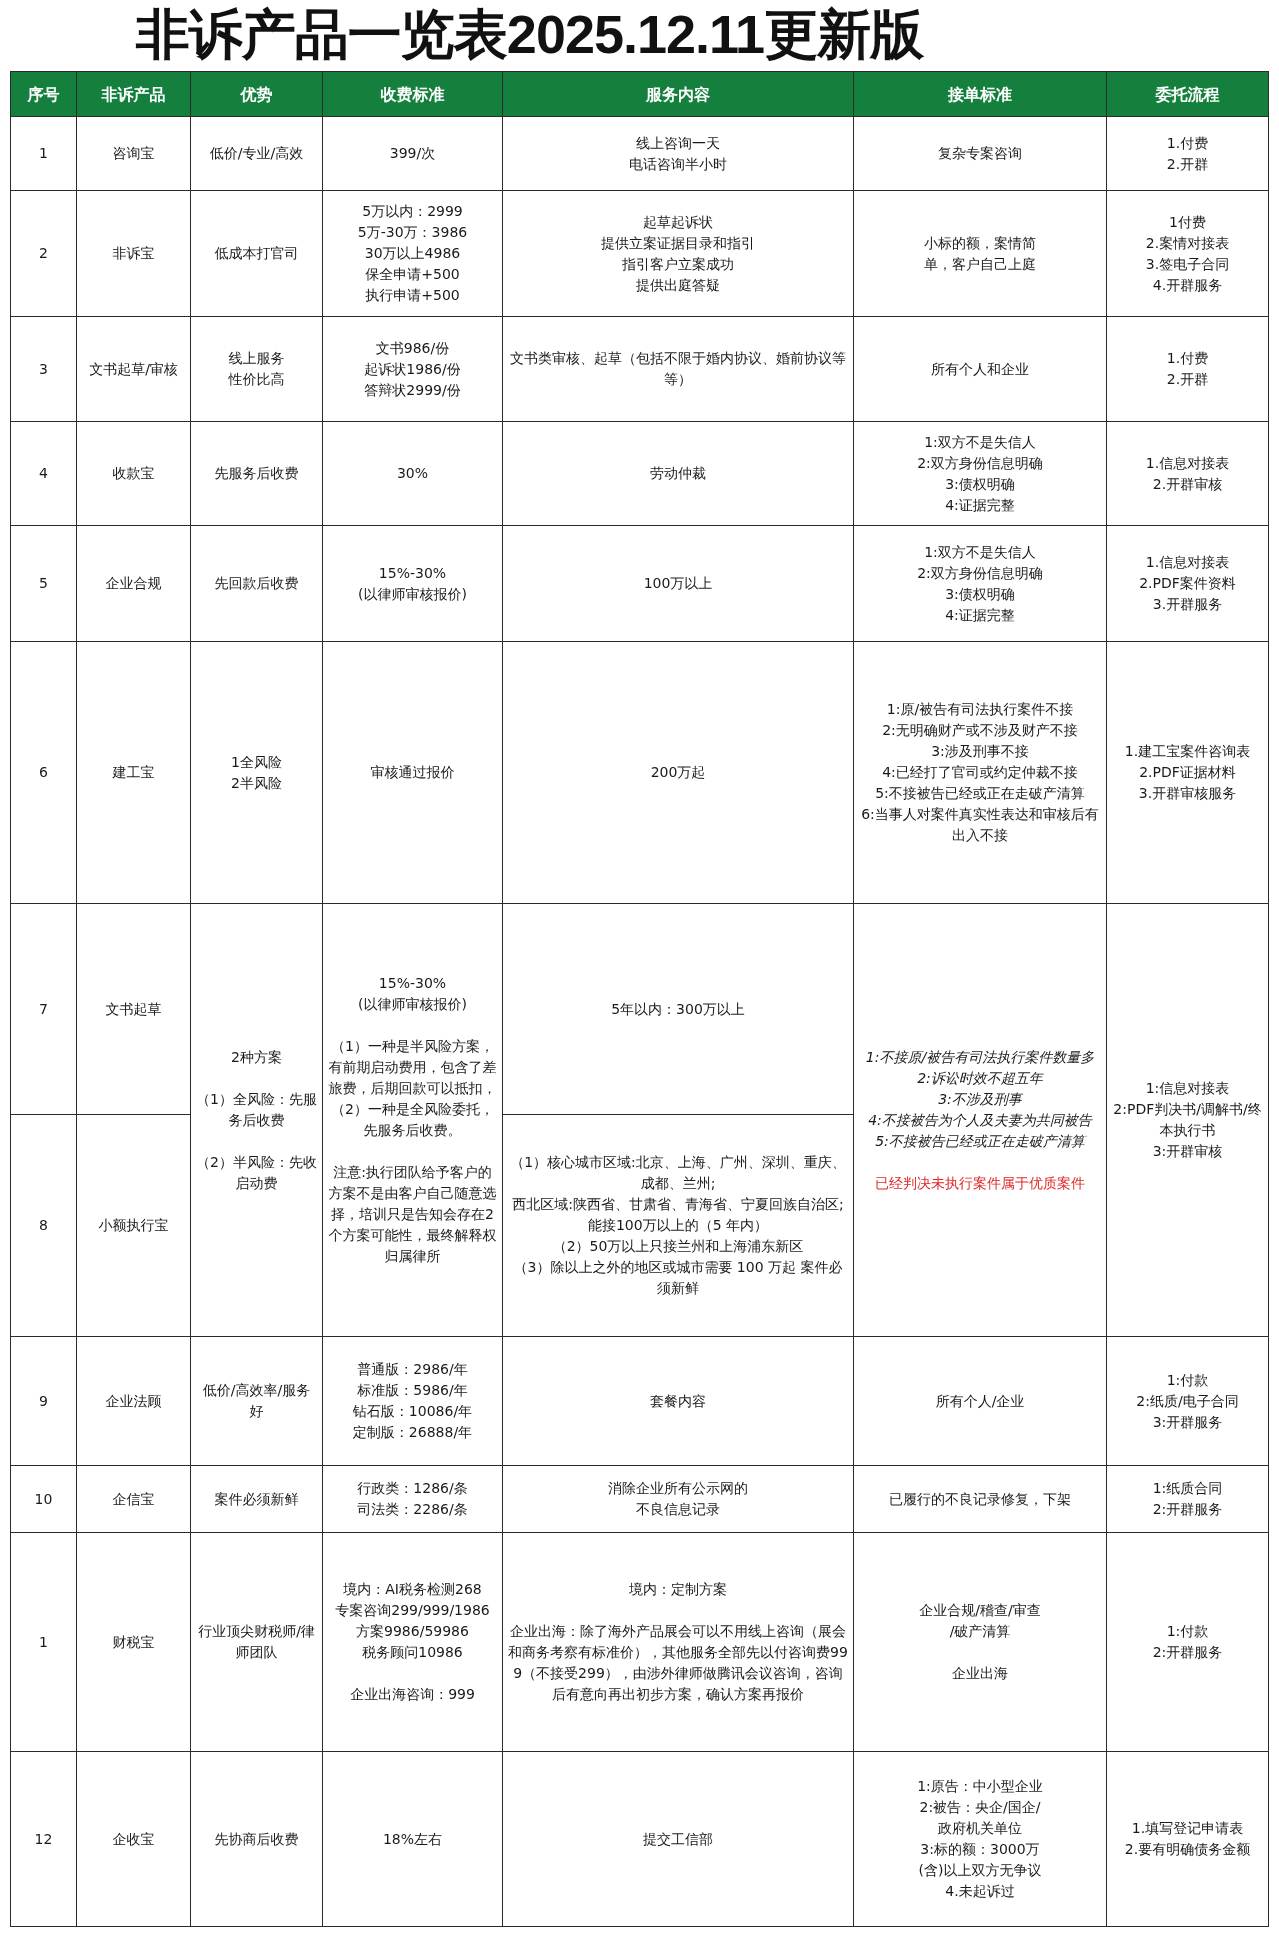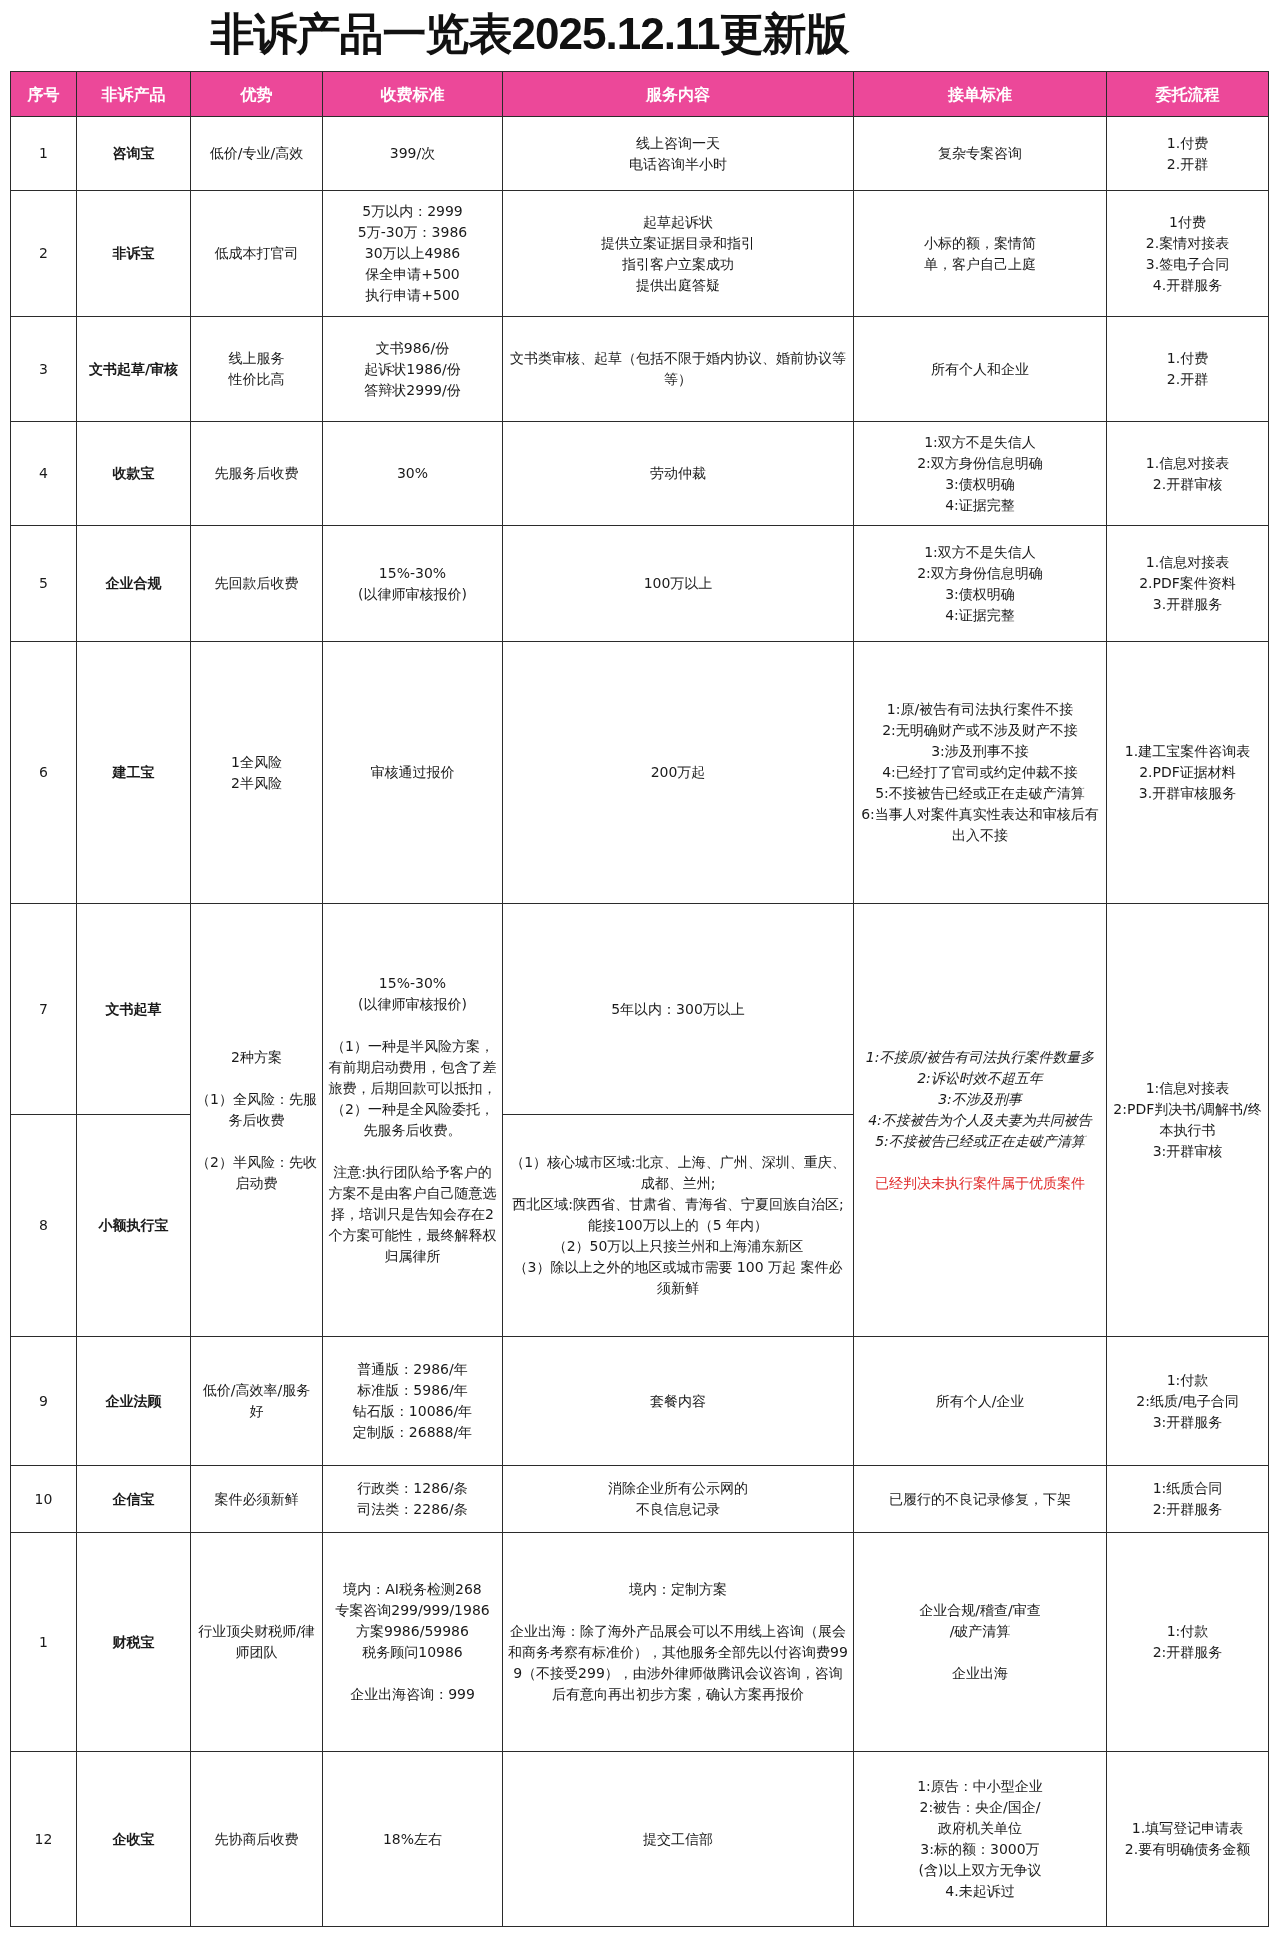--- a/index.html
+++ b/index.html
@@ -2,37 +2,37 @@
 <html><head>
 <meta charset="utf-8">
 <style>
   html, body { margin: 0; padding: 0; background: #ffffff; }
   body {
     width: 1279px; height: 1936px; position: relative; overflow: hidden;
     font-family: "DejaVu Sans", "Liberation Sans", sans-serif; color: #1a1a1a;
   }
   .title {
     position: absolute; left: 0; top: 4px; width: 1059px; height: 60px;
-    text-align: center; font-size: 44px; font-weight: bold; line-height: 60px;
+    text-align: center; font-size: 54px; font-weight: bold; line-height: 60px;
     letter-spacing: -1px; color: #111;
     font-family: "Liberation Sans", "DejaVu Sans", sans-serif;
   }
   table.grid {
     position: absolute; left: 10px; top: 71px; width: 1258px;
     border-collapse: collapse; table-layout: fixed;
   }
   table.grid td, table.grid th {
     border: 1.5px solid #2b2b2b; text-align: center; vertical-align: middle;
     font-size: 14px; line-height: 21px; padding: 2px 5px; white-space: pre-line;
     word-break: break-all;
   }
   table.grid th {
-    background: #ec4899; color: #ffffff; font-size: 16px; font-weight: bold; height: 40px;
-  }
-  td.bold { font-weight: bold; }
+    background: #15803d; color: #ffffff; font-size: 16px; font-weight: bold; height: 40px;
+  }
+  td.bold { font-weight: normal; }
   .red { color: #e02828; display: block; }
   .line { display: block; font-style: italic; }
 </style>
 </head>
 <body>
 
 <div class="title">非诉产品一览表2025.12.11更新版</div>
 
 <table class="grid">
   <colgroup>

